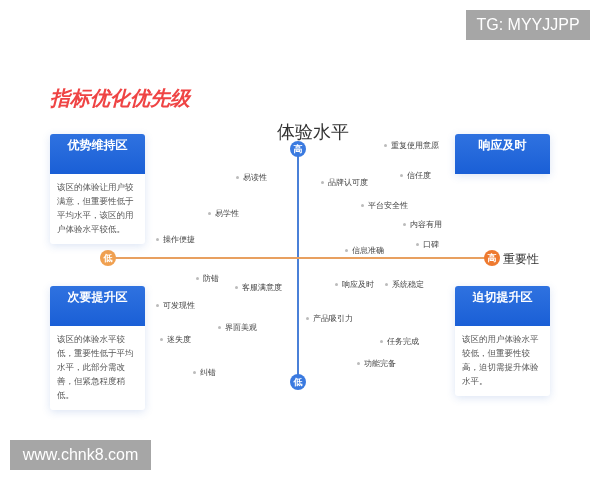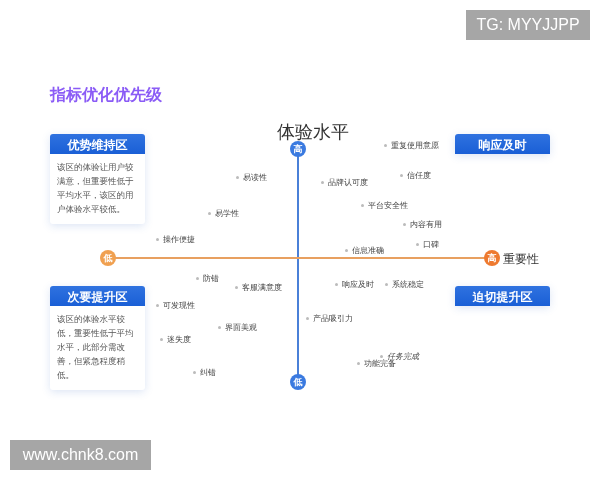--- a/index.html
+++ b/index.html
@@ -2,33 +2,33 @@
 <html><head>
   <meta charset="utf-8">
   <style>
     html, body { margin:0; padding:0; }
     body { width:600px; height:480px; background:#ffffff; position:relative; overflow:hidden;
       font-family: "DejaVu Sans", "Liberation Sans", sans-serif; color:#333; }
     .wm-top { position:absolute; left:466px; top:10px; width:124px; height:30px; background:#a6a6a6;
       color:#fff; font-family:"Liberation Sans", sans-serif; font-size:16px; line-height:30px; text-align:center; }
     .wm-bot { position:absolute; left:10px; top:440px; width:141px; height:30px; background:#a6a6a6;
       color:#fff; font-family:"Liberation Sans", sans-serif; font-size:16px; line-height:30px; text-align:center; }
-    .title { position:absolute; left:50px; top:85px; font-size:16px; font-weight:bold; color:#8b5cf6; }
+    .title { position:absolute; left:50px; top:85px; font-size:20px; font-weight:bold; color:#ef4444;font-style:italic; }
     .axis-title-y { position:absolute; left:277px; top:120px; font-size:18px; color:#333; }
     .axis-title-x { position:absolute; left:503px; top:251px; font-size:12px; color:#333; }
     .v-axis { position:absolute; left:297px; top:150px; width:2px; height:232px; background:#4a80d8; }
     .h-axis { position:absolute; left:108px; top:257px; width:383px; height:2px; background:#e8a060; }
     .node { position:absolute; width:16px; height:16px; border-radius:50%; color:#fff; font-size:9px;
       line-height:16px; text-align:center; font-weight:bold; }
     .node.blue { background:#3a7ae0; }
     .node.orange { background:#f0a050; }
     .card { position:absolute; width:95px; background:#fff; border-radius:3px;
       box-shadow:0 2px 8px rgba(60,110,200,0.18); }
     .card-head { background:linear-gradient(180deg,#2f72e0,#1a5fd6); color:#fff; font-size:12px; font-weight:bold;
-      text-align:center; height:20px; line-height:22px; border-radius:3px 3px 0 0; }
+      text-align:center; height:40px; line-height:22px; border-radius:3px 3px 0 0; }
     .card-body { padding:6px 7px 8px 7px; font-size:8.5px; line-height:14px; color:#555; }
     .pt { position:absolute; font-size:8px; color:#444; white-space:nowrap; }
     .pt .dot { display:inline-block; width:3px; height:3px; border-radius:50%; background:#bbb; margin-right:4px; vertical-align:middle; }
   </style>
 </head>
 <body>
 
 <div class="wm-top">TG: MYYJJPP</div>
 <div class="title">指标优化优先级</div>
 
@@ -47,20 +47,21 @@
 </div>
 <div class="card" style="left:455px;top:134px;">
   <div class="card-head">响应及时</div>
 </div>
 <div class="card" style="left:50px;top:286px;">
   <div class="card-head">次要提升区</div>
   <div class="card-body">该区的体验水平较低，重要性低于平均水平，此部分需改善，但紧急程度稍低。</div>
 </div>
 <div class="card" style="left:455px;top:286px;">
   <div class="card-head">迫切提升区</div>
+  <div class="card-body">该区的用户体验水平较低，但重要性较高，迫切需提升体验水平。</div>
 </div>
 
 <div id="points">
     <div class="pt" style="left: 384px; top: 140px;"><span class="dot"></span><span>重复使用意愿</span></div>
     <div class="pt" style="left: 236px; top: 172px;"><span class="dot"></span><span>易读性</span></div>
     <div class="pt" style="left: 321px; top: 177px;"><span class="dot"></span><span>品牌认可度</span></div>
     <div class="pt" style="left: 400px; top: 170px;"><span class="dot"></span><span>信任度</span></div>
     <div class="pt" style="left: 361px; top: 200px;"><span class="dot"></span><span>平台安全性</span></div>
     <div class="pt" style="left: 208px; top: 208px;"><span class="dot"></span><span>易学性</span></div>
     <div class="pt" style="left: 403px; top: 219px;"><span class="dot"></span><span>内容有用</span></div>
@@ -68,18 +69,18 @@
     <div class="pt" style="left: 416px; top: 239px;"><span class="dot"></span><span>口碑</span></div>
     <div class="pt" style="left: 345px; top: 245px;"><span class="dot"></span><span>信息准确</span></div>
     <div class="pt" style="left: 196px; top: 273px;"><span class="dot"></span><span>防错</span></div>
     <div class="pt" style="left: 235px; top: 282px;"><span class="dot"></span><span>客服满意度</span></div>
     <div class="pt" style="left: 335px; top: 279px;"><span class="dot"></span><span>响应及时</span></div>
     <div class="pt" style="left: 385px; top: 279px;"><span class="dot"></span><span>系统稳定</span></div>
     <div class="pt" style="left: 156px; top: 300px;"><span class="dot"></span><span>可发现性</span></div>
     <div class="pt" style="left: 306px; top: 313px;"><span class="dot"></span><span>产品吸引力</span></div>
     <div class="pt" style="left: 218px; top: 322px;"><span class="dot"></span><span>界面美观</span></div>
     <div class="pt" style="left: 160px; top: 334px;"><span class="dot"></span><span>迷失度</span></div>
-    <div class="pt" style="left: 380px; top: 351px; font-style: italic;"><span class="dot"></span><span>任务完成</span></div>
+    <div class="pt" style="left: 380px; top: 336px;"><span class="dot"></span><span>任务完成</span></div>
     <div class="pt" style="left: 357px; top: 358px;"><span class="dot"></span><span>功能完备</span></div>
     <div class="pt" style="left: 193px; top: 367px;"><span class="dot"></span><span>纠错</span></div>
   </div>
 
 <div class="wm-bot">www.chnk8.com</div>
 
 </body></html>

